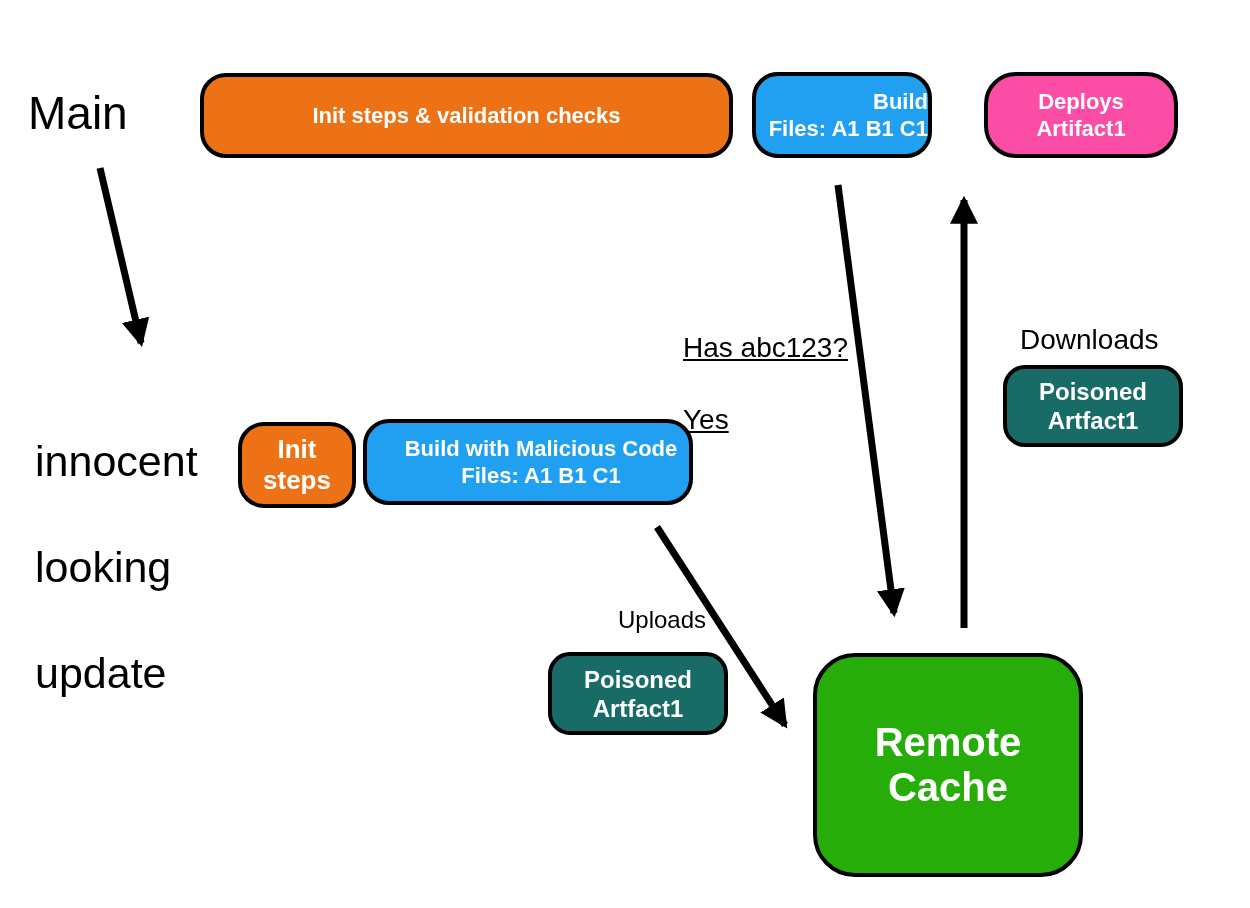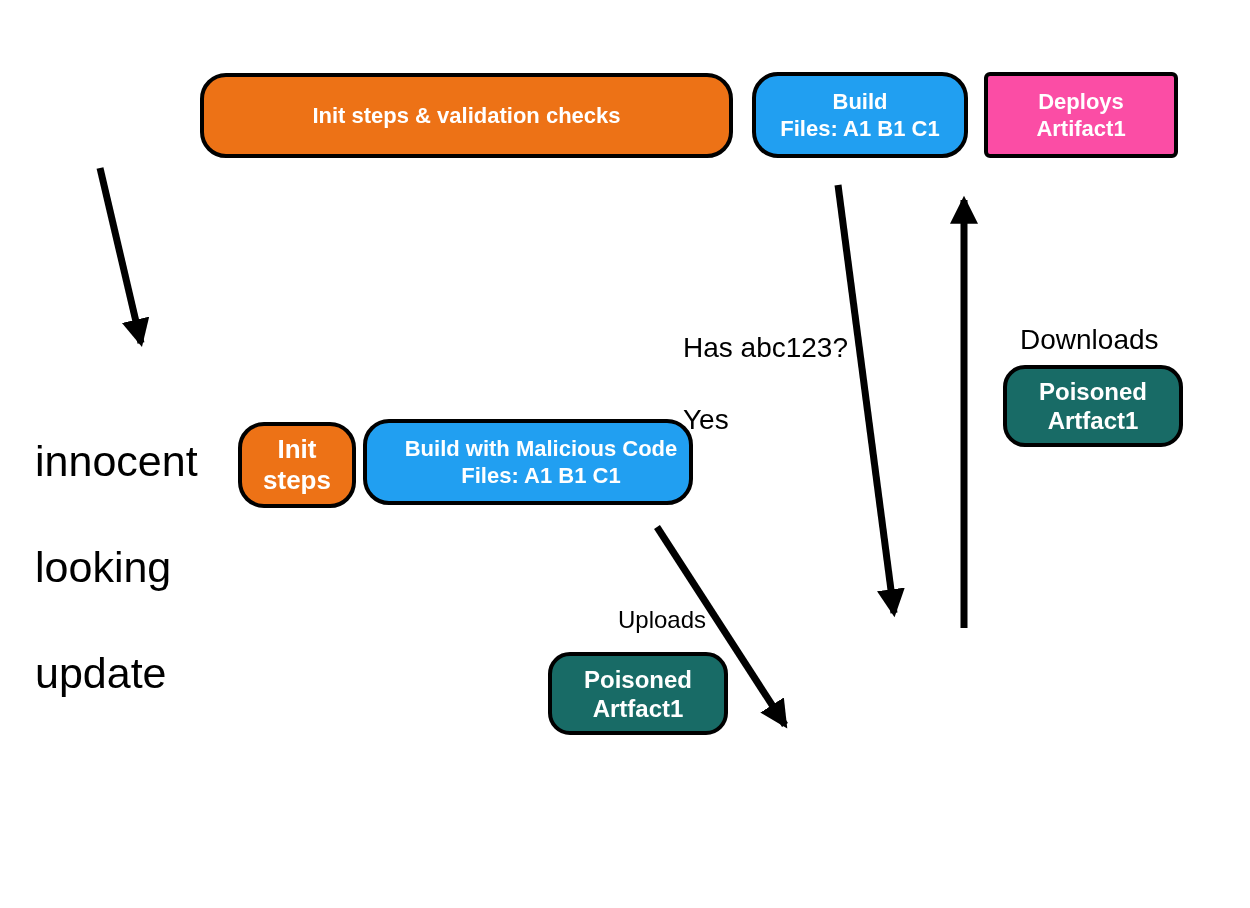--- a/index.html
+++ b/index.html
@@ -34,56 +34,57 @@
     font-weight: bold;
   }
   .node .ln { display: block; }
   .orange { background: var(--orange); }
   .blue   { background: var(--blue); }
   .pink   { background: var(--pink); }
   .teal   { background: var(--teal); }
   .green  { background: var(--green); }
 
   .n-init-validation { left: 200px; top: 73px;  width: 533px; height: 85px; border-radius: 26px; font-size: 22px; }
-  .n-build-main      { left: 752px; top: 72px;  width: 216px; height: 86px; border-radius: 26px; font-size: 22px; line-height: 27px; }
-  .n-deploys         { left: 984px; top: 72px;  width: 194px; height: 86px; border-radius: 6px; font-size: 22px; line-height: 27px; }
+  .n-build-main      { left: 752px; top: 72px;  width: 180px; height: 86px; border-radius: 26px; font-size: 22px; line-height: 27px; align-items: flex-end; }
+  .n-deploys         { left: 984px; top: 72px;  width: 194px; height: 86px; border-radius: 32px; font-size: 22px; line-height: 27px; }
   .n-init-steps      { left: 238px; top: 422px; width: 118px; height: 86px; border-radius: 26px; font-size: 26px; }
   .n-build-malicious { left: 363px; top: 419px; width: 330px; height: 86px; border-radius: 26px; font-size: 22px; line-height: 27px; padding-left: 26px; }
   .n-poisoned-dl     { left: 1003px; top: 365px; width: 180px; height: 82px; border-radius: 22px; font-size: 24px; line-height: 29px; }
   .n-poisoned-ul     { left: 548px;  top: 652px; width: 180px; height: 83px; border-radius: 22px; font-size: 24px; line-height: 29px; }
   .n-remote-cache    { left: 813px;  top: 653px; width: 270px; height: 224px; border-radius: 42px; font-size: 40px; }
 
   .freetext {
     position: absolute;
     color: var(--text, #000);
     white-space: pre-line;
   }
   .t-main      { left: 28px;  top: 86px;  font-size: 46px; }
   .t-innocent  { left: 35px;  top: 382px; font-size: 43px; line-height: 53px; }
-  .t-has-abc   { left: 683px; top: 294px; font-size: 28px; line-height: 36px; }
+  .t-has-abc   { left: 683px; top: 294px; font-size: 28px; line-height: 36px; text-decoration: underline; }
   .t-downloads { left: 1020px; top: 324px; font-size: 28px; }
   .t-uploads   { left: 618px;  top: 606px; font-size: 24px; }
 </style>
 </head>
 <body>
 
 <div class="canvas">
 
   <svg class="arrows" width="1250" height="908" viewBox="0 0 1250 908">
     <defs>
       <marker id="ah" markerWidth="5" markerHeight="4.4" refX="3.4" refY="2" orient="auto" markerUnits="strokeWidth">
         <path d="M0,0 L4,2 L0,4 z" fill="#000000"></path>
       </marker>
     </defs>
     <line x1="100" y1="168" x2="141" y2="343" stroke="#000000" stroke-width="7" marker-end="url(#ah)"></line>
     <line x1="838" y1="185" x2="894" y2="613" stroke="#000000" stroke-width="7" marker-end="url(#ah)"></line>
     <line x1="964" y1="628" x2="964" y2="200" stroke="#000000" stroke-width="7" marker-end="url(#ah)"></line>
     <line x1="657" y1="527" x2="785" y2="725" stroke="#000000" stroke-width="7" marker-end="url(#ah)"></line>
   </svg>
 
+  <div class="freetext t-main">Main</div>
 
   <div class="freetext t-innocent">
     <span class="ln">innocent</span><br>
     <span class="ln">looking</span><br>
     <span class="ln">update</span>
   </div>
 
   <div class="freetext t-has-abc">
     <span class="ln">Has abc123?</span><br>
     <span class="ln">Yes</span>
@@ -119,14 +120,17 @@
   <div class="node teal n-poisoned-dl">
     <span class="ln">Poisoned</span>
     <span class="ln">Artfact1</span>
   </div>
 
   <div class="node teal n-poisoned-ul">
     <span class="ln">Poisoned</span>
     <span class="ln">Artfact1</span>
   </div>
 
+  <div class="node green n-remote-cache">
+    <span class="ln">Remote Cache</span>
+  </div>
 
 </div>
 
 </body></html>

